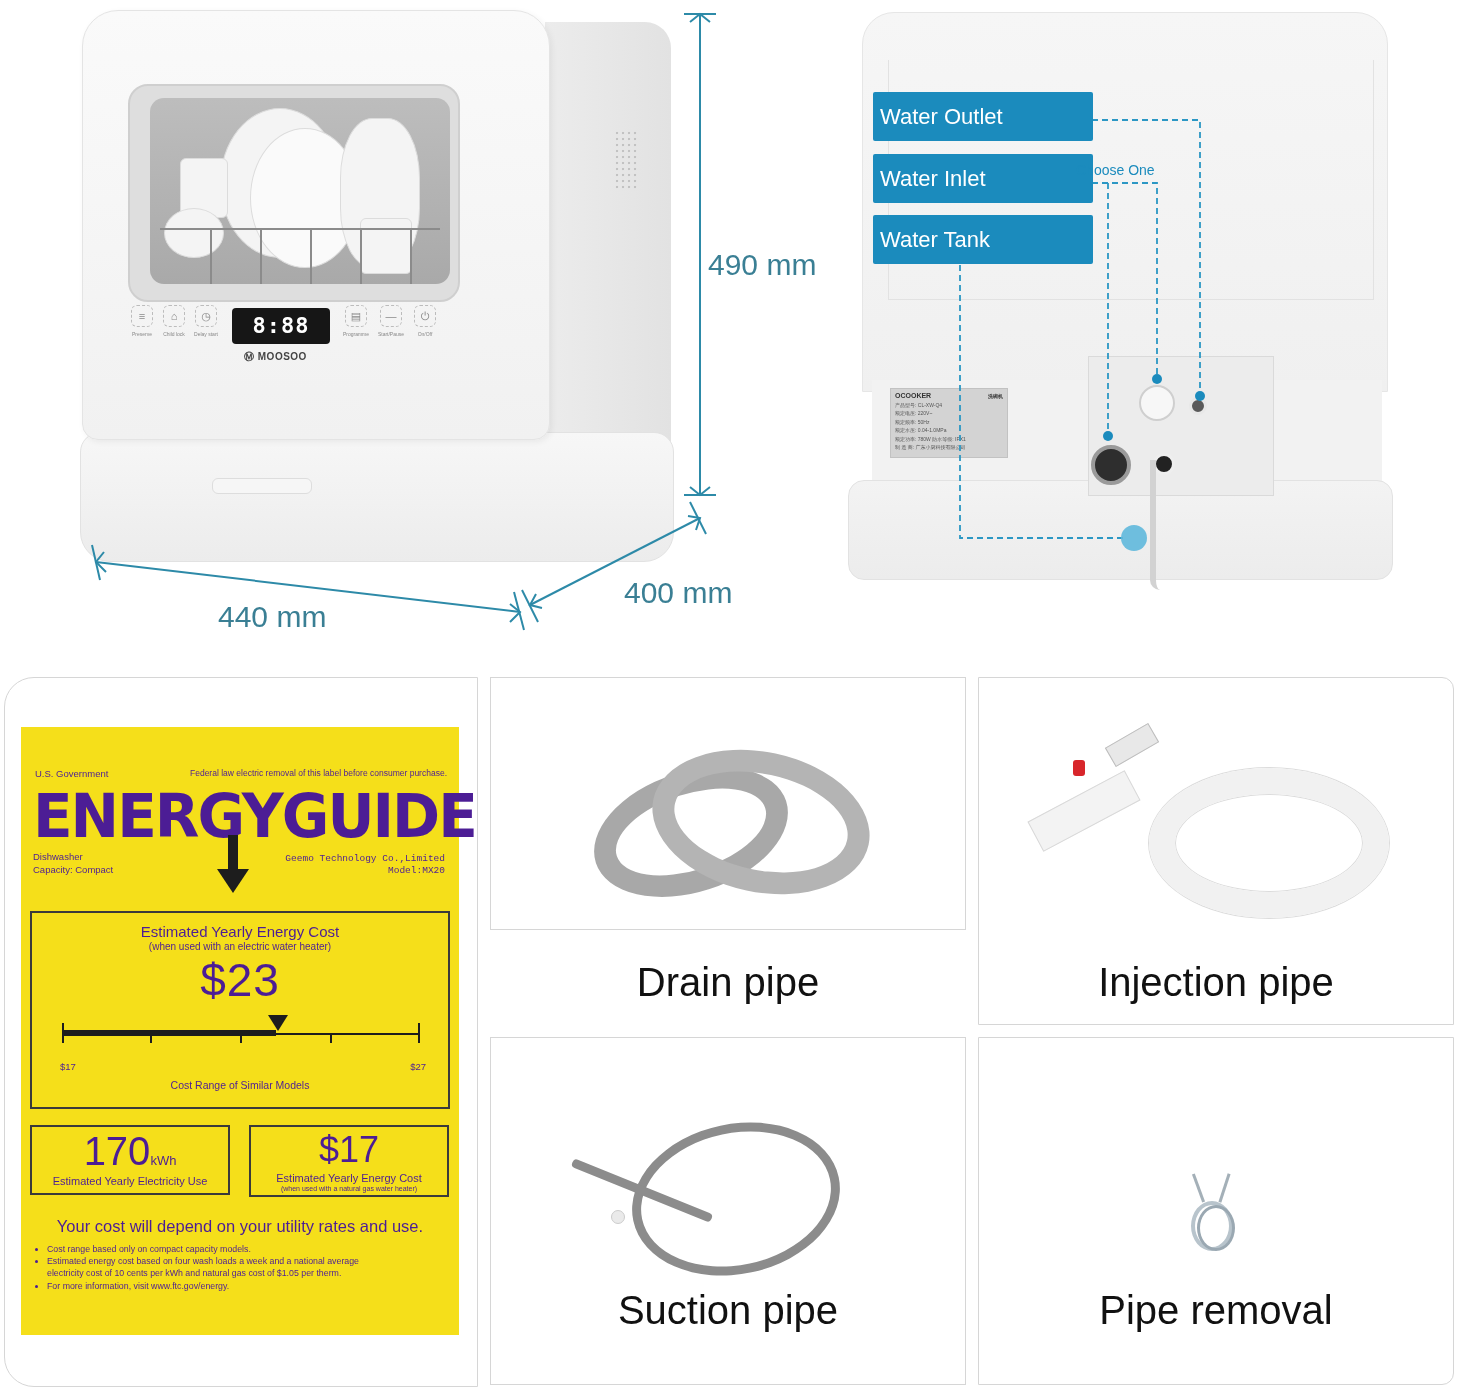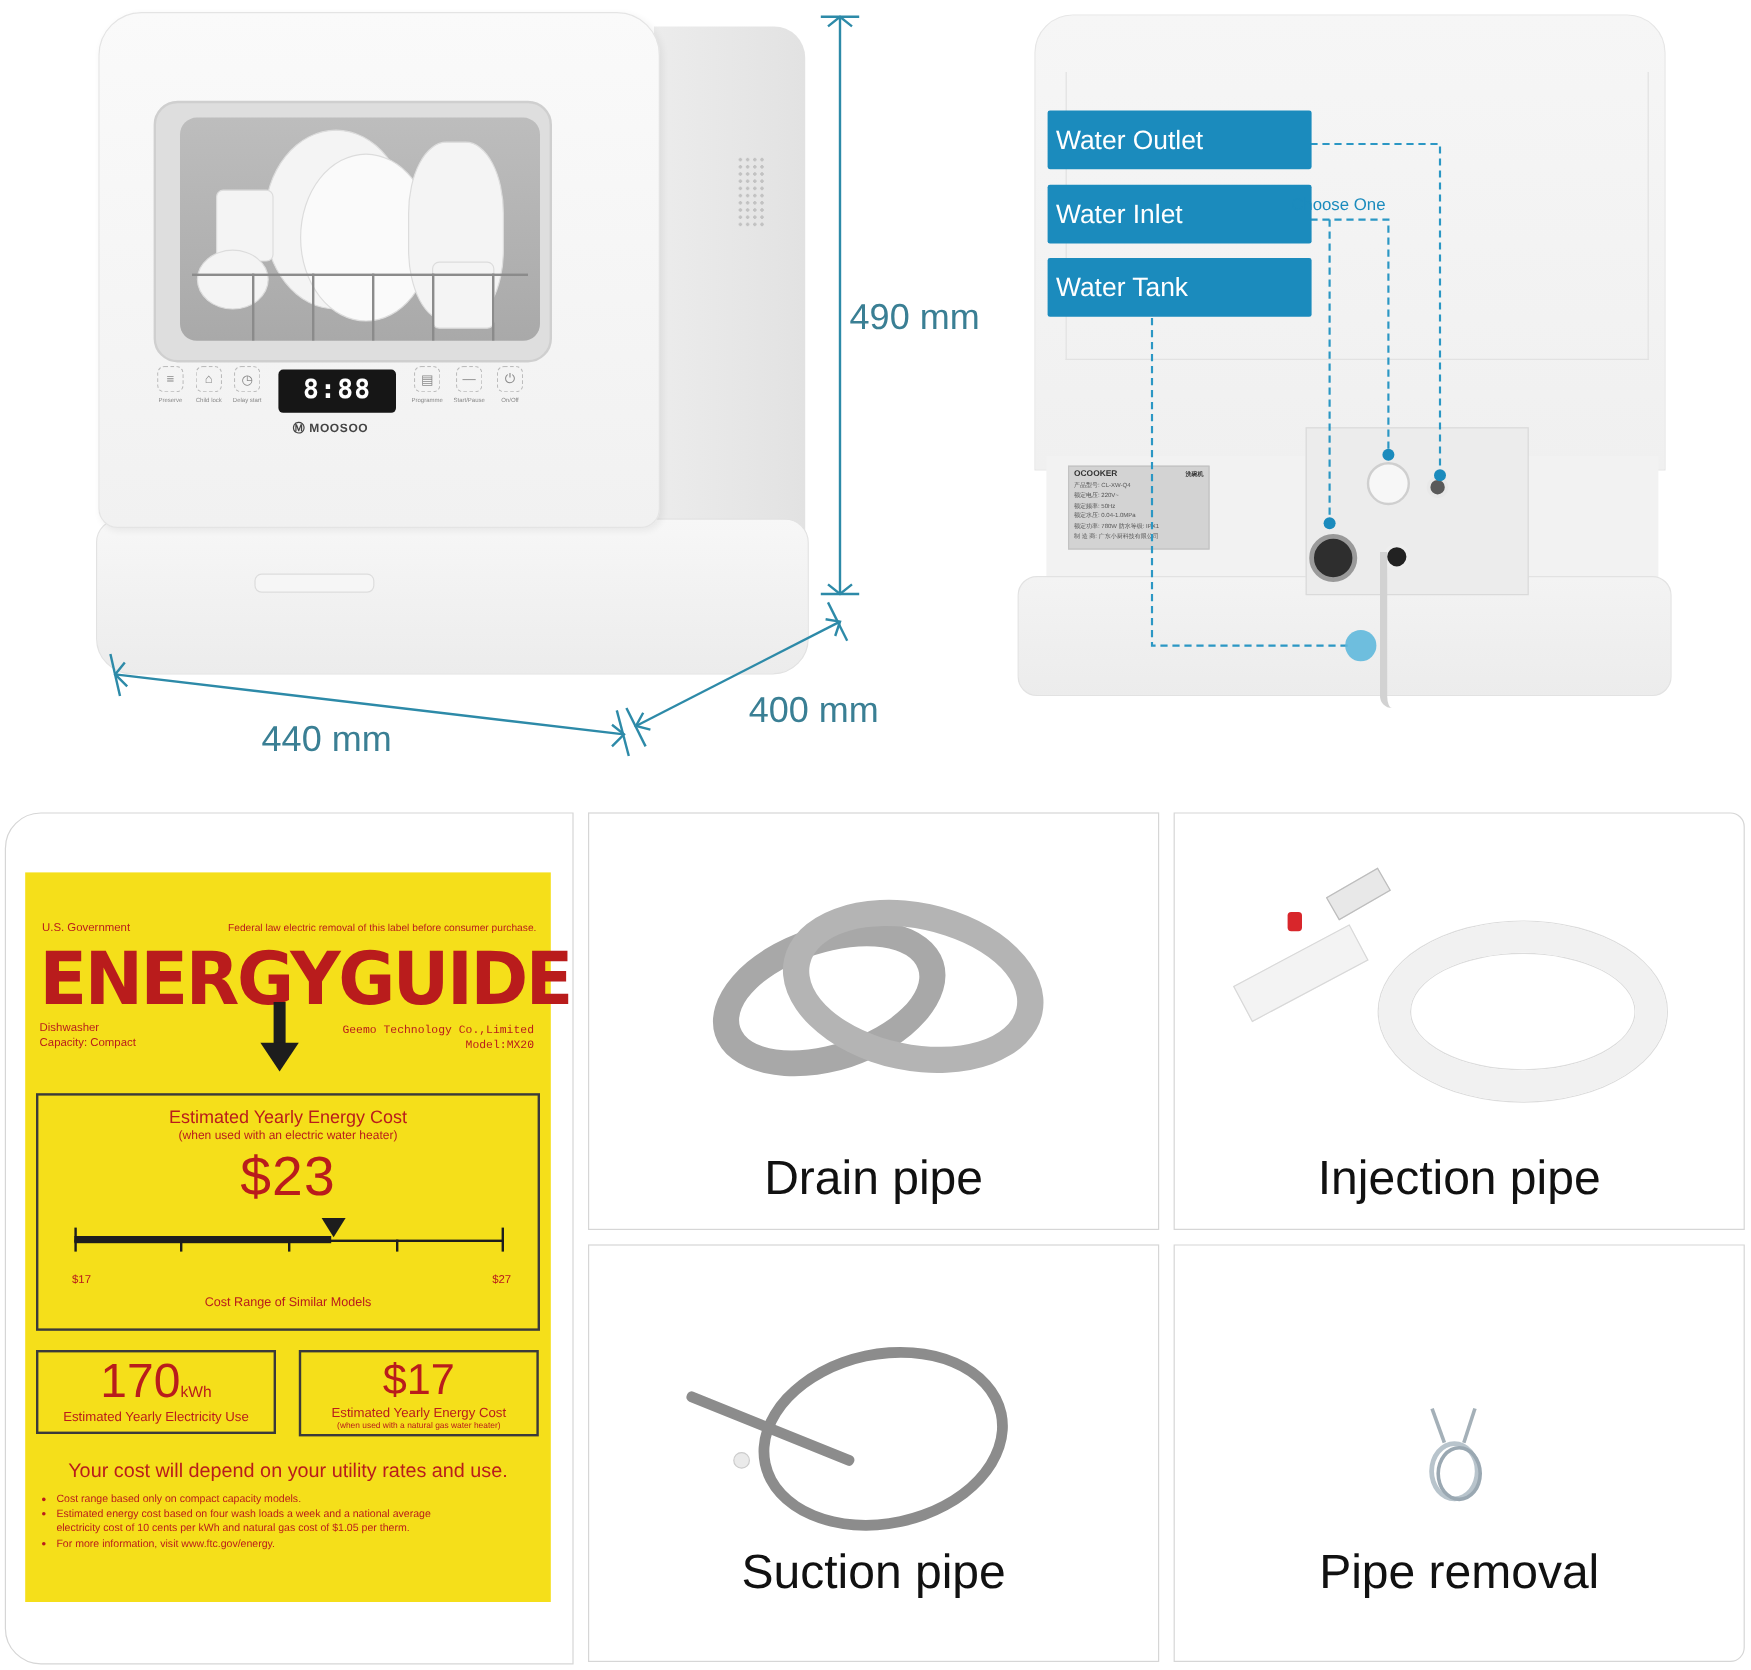--- a/index.html
+++ b/index.html
@@ -39,21 +39,21 @@
   .choose { left: 1076px; top: 162px; font-size: 14px; color: #1b8bbd; }
   .dot { position: absolute; width: 10px; height: 10px; border-radius: 50%; background: #1b8bbd; }
   .tank-dot { left: 1121px; top: 525px; width: 26px; height: 26px; border-radius: 50%; background: #5fb8db; opacity: .9; }
   .hose { left: 1150px; top: 460px; width: 10px; height: 130px; border-left: 6px solid #d2d2d2; border-radius: 0 0 0 40px; }
 
   
   .panel { position: absolute; border: 1px solid #d6d6d6; background: #fff; }
   .panel-label { position: absolute; left: 0; right: 0; text-align: center; font-size: 40px; color: #111; }
 
   
-  .eg { left: 21px; top: 727px; width: 438px; height: 608px; background: #f5df1a; color: #b91c1c; }
+  .eg { left: 21px; top: 727px; width: 438px; height: 608px; background: #f5df1a; color: #4c1d95; }
   .eg-small { position: absolute; font-size: 9.5px; }
   .eg-title { position: absolute; left: 12px; top: 55px; font-size: 58px; font-weight: bold; letter-spacing: -2px; font-family: "DejaVu Sans", sans-serif; transform: scaleY(1.05); }
   .eg-mono { position: absolute; font-family: "Liberation Mono", monospace; font-size: 9.5px; text-align: center; }
   .eg-box { position: absolute; border: 2px solid #3a3a3a; }
   .bold { font-weight: normal; }
   .center { text-align: center; }
 </style>
 </head>
 <body>
 
@@ -218,21 +218,21 @@
   </div>
 
   <div class="center" style="position:absolute;left:0;right:0;top:490px;font-size:16.5px;">Your cost will depend on your utility rates and use.</div>
   <ul style="position:absolute;left:26px;top:516px;width:320px;font-size:8.8px;line-height:12.2px;list-style:disc;">
     <li>Cost range based only on compact capacity models.</li>
     <li>Estimated energy cost based on four wash loads a week and a national average electricity cost of 10 cents per kWh and natural gas cost of $1.05 per therm.</li>
     <li>For more information, visit www.ftc.gov/energy.</li>
   </ul>
 </div>
 
-<div class="panel" style="left:490px;top:677px;width:476px;height:348px;">
+<div class="panel" style="left:490px;top:677px;width:476px;height:253px;">
   <div style="position:absolute;left:100px;top:74px;width:290px;height:150px;">
     <div style="position:absolute;left:0;top:20px;width:200px;height:120px;border:22px solid #a8a8a8;border-radius:50%;transform:rotate(-18deg);background:transparent;"></div>
     <div style="position:absolute;left:60px;top:0;width:220px;height:140px;border:22px solid #b4b4b4;border-radius:50%;transform:rotate(12deg);background:transparent;"></div>
   </div>
   <div class="panel-label" style="top:282px;">Drain pipe</div>
 </div>
 
 <div class="panel" style="left:978px;top:677px;width:476px;height:348px;border-radius:0 12px 0 0;">
   <div style="position:absolute;left:40px;top:56px;width:380px;height:200px;">
     <div style="position:absolute;left:130px;top:34px;width:240px;height:150px;border:26px solid #f1f1f1;border-radius:50%;box-shadow:0 0 0 1px #dcdcdc, inset 0 0 0 1px #dcdcdc;"></div>

